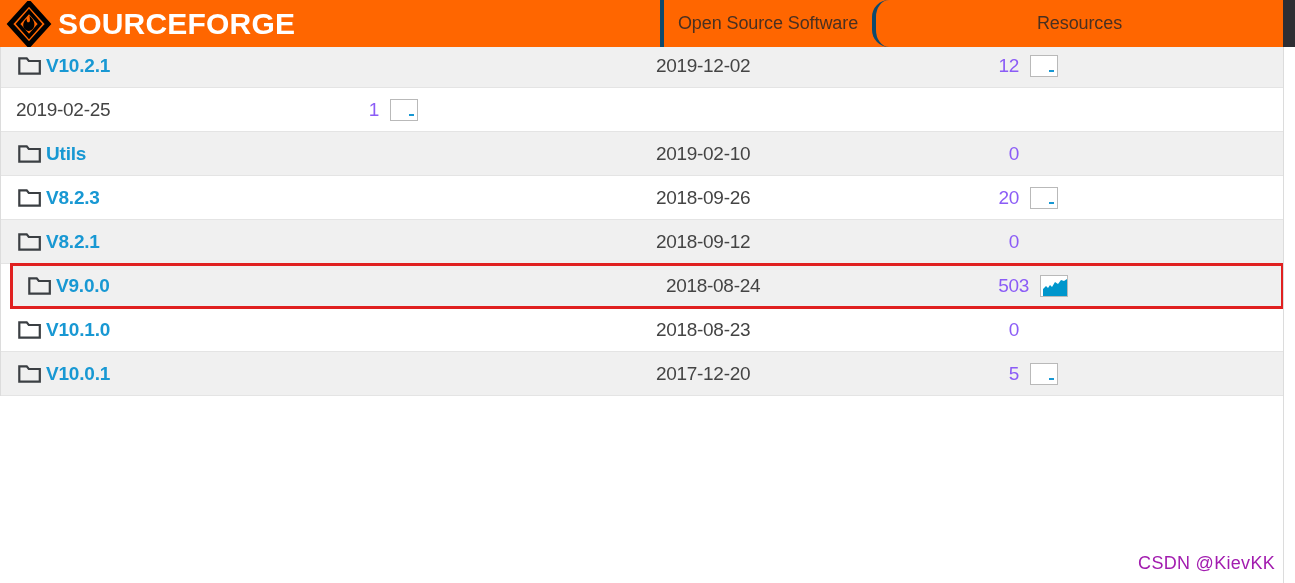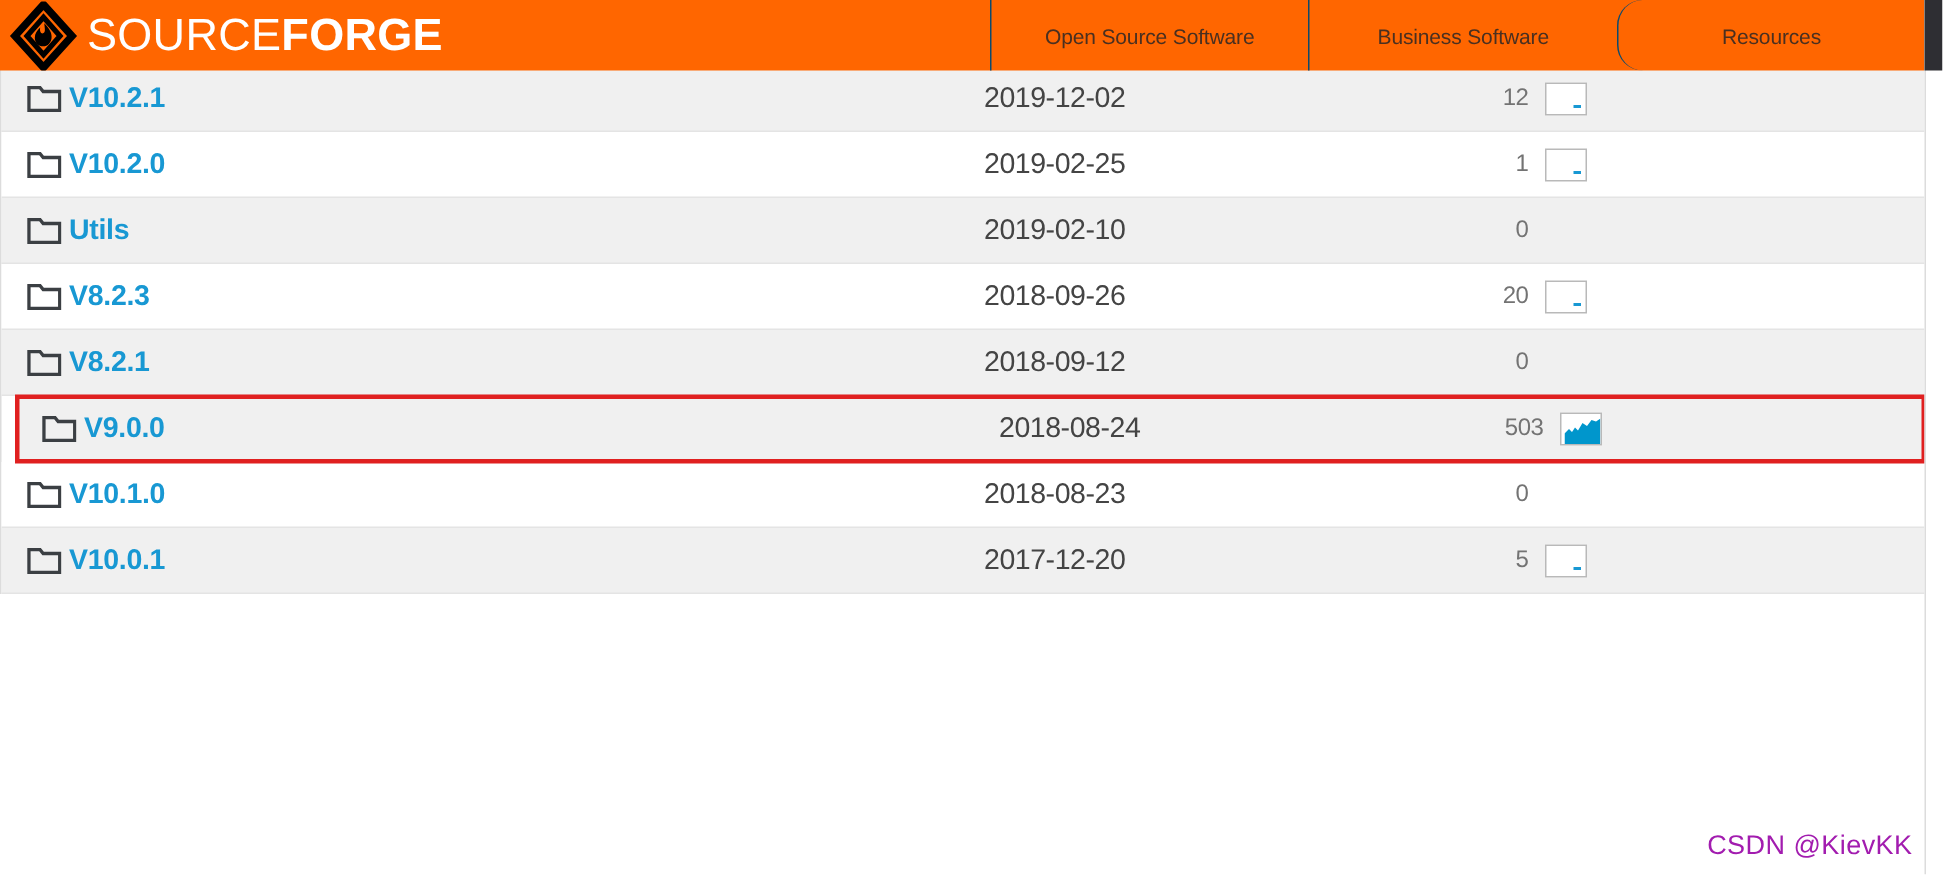--- a/index.html
+++ b/index.html
@@ -56,22 +56,22 @@
   }
 
   .cell-count {
     flex: 1;
     display: flex;
     align-items: center;
     justify-content: flex-start;
     padding-left: 44px;
   }
   .count-num {
-    color: #737373;
-    font-size: 16px;
+    color: #8b5cf6;
+    font-size: 19px;
     letter-spacing: -0.3px;
     min-width: 34px;
     text-align: right;
   }
   .chart-box {
     width: 28px; height: 22px;
     border: 1px solid #b9b9b9;
     background: #ffffff;
     margin-left: 11px;
     position: relative;
@@ -118,30 +118,30 @@
   #logo-mark { width: 50px; height: 46px; flex: none; }
   #logo-mark svg { display: block; }
   #logo-text {
     color: #ffffff;
     font-size: 30px;
     letter-spacing: 0.2px;
     margin-left: 4px;
     white-space: nowrap;
   }
   #logo-text .lt-bold { font-weight: bold; }
-  #logo-text .lt-thin { font-weight: normal; }
+  #logo-text .lt-thin { font-weight: bold; }
 
   .nav-item {
     display: flex;
     align-items: center;
     justify-content: center;
     color: #4a3020;
-    font-size: 14px;
+    font-size: 18px;
     letter-spacing: -0.1px;
-    border-left: 1px solid #0c4a6e;
+    border-left: 4px solid #0c4a6e;
     cursor: pointer;
     white-space: nowrap;
   }
   #nav-open-source { width: 212px; flex: none; }
   #nav-business { width: 206px; flex: none; }
   #nav-resources { flex: 1; border-radius: 17px; }
 
   
   #scrollbar-track {
     position: absolute;
@@ -201,28 +201,20 @@
           </span>
           <a class="name-link">V10.2.1</a>
         </div>
         <div class="cell-date">2019-12-02</div>
         <div class="cell-count">
           <span class="count-num">12</span>
           <span class="chart-box empty"></span>
         </div>
       </div>
       <div class="file-row">
-        <div class="cell-name">
-          <span class="folder-icon">
-            <svg viewBox="0 0 23 19" width="23" height="19" aria-hidden="true">
-              <path d="M1.3,2.4 h7.4 l2.1,2.6 h11.0 v12.6 h-20.5 Z" fill="none" stroke="#3b3f43" stroke-width="2.2" stroke-linejoin="miter"></path>
-            </svg>
-          </span>
-          <a class="name-link">V10.2.0</a>
-        </div>
         <div class="cell-date">2019-02-25</div>
         <div class="cell-count">
           <span class="count-num">1</span>
           <span class="chart-box empty"></span>
         </div>
       </div>
       <div class="file-row alt">
         <div class="cell-name">
           <span class="folder-icon">
             <svg viewBox="0 0 23 19" width="23" height="19" aria-hidden="true">
@@ -334,23 +326,20 @@
         </svg>
       </span>
       <span id="logo-text">
         <span class="lt-thin">SOURCE</span><span class="lt-bold">FORGE</span>
       </span>
     </div>
 
     <div class="nav-item" id="nav-open-source">
       <span>Open Source Software</span>
     </div>
-    <div class="nav-item" id="nav-business">
-      <span>Business Software</span>
-    </div>
     <div class="nav-item" id="nav-resources">
       <span>Resources</span>
     </div>
   </div>
 
   <div id="scrollbar-track"></div>
   <div id="scrollbar-thumb"></div>
 
   <div id="watermark">CSDN @KievKK</div>
 

